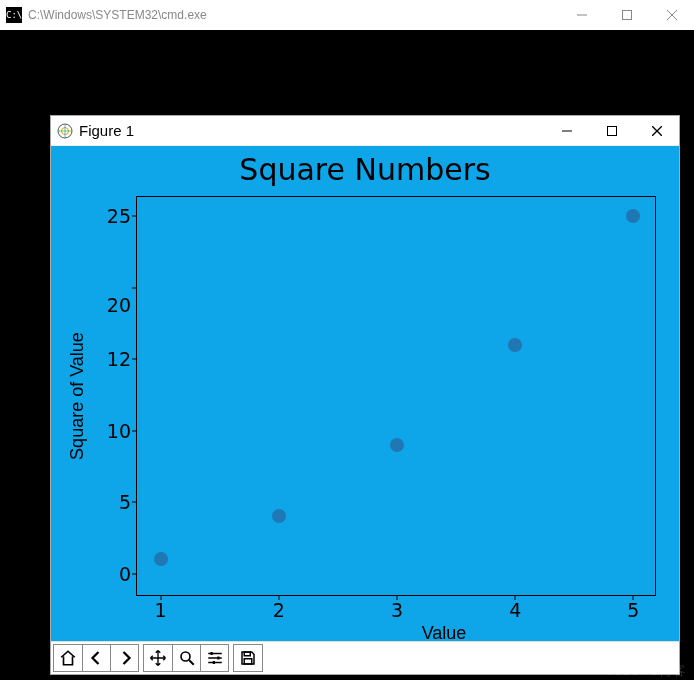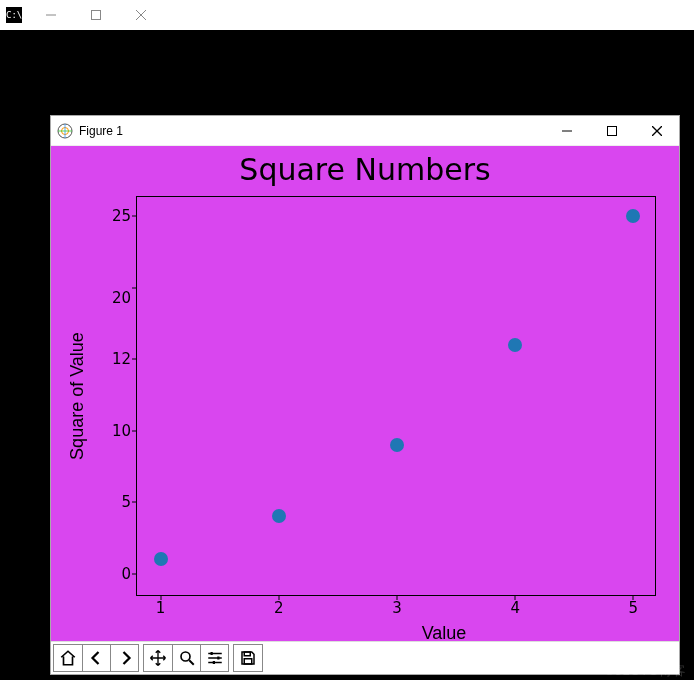--- a/index.html
+++ b/index.html
@@ -71,35 +71,35 @@
     border-bottom: 1px solid #eee;
     padding-left: 6px;
   }
   .fig-icon {
     width: 16px; height: 16px;
     margin-right: 6px;
     display: inline-flex;
     align-items: center;
     justify-content: center;
   }
-  .fig-title { font-size: 12px; color: #000; flex: 1; }
+  .fig-title { font-size: 15px; color: #000; flex: 1; }
   .fig-controls { display: flex; height: 100%; }
   .fig-ctrl {
     width: 45px;
     display: flex;
     align-items: center;
     justify-content: center;
     color: #000;
   }
   .fig-ctrl svg { width: 10px; height: 10px; }
 
   .plot-area {
     flex: 1;
     position: relative;
-    background: #d946ef;
+    background: #0ea5e9;
   }
   .chart-title {
     text-align: center;
     font-size: 30px;
     font-family: "DejaVu Sans", Arial, sans-serif;
     color: #000;
     margin-top: 6px;
   }
   .axes {
     position: absolute;
@@ -111,21 +111,21 @@
   }
   .point {
     position: absolute;
     width: 14px; height: 14px;
     border-radius: 50%;
     background: #1f77b4;
     transform: translate(-50%, 50%);
   }
   .xtick, .ytick {
     position: absolute;
-    font-size: 15px;
+    font-size: 19px;
     font-family: "DejaVu Sans", Arial, sans-serif;
     color: #000;
   }
   .xtick { top: 100%; transform: translate(-50%, 4px); }
   .ytick { right: 100%; transform: translate(-6px, 50%); text-align: right; }
   .tickmark-x { position: absolute; width: 1px; height: 5px; background: #000; top: 100%; transform: translateX(-50%); }
   .tickmark-y { position: absolute; height: 1px; width: 5px; background: #000; right: 100%; transform: translateY(50%); }
   .xlabel {
     position: absolute;
     left: 50%; top: 100%;
@@ -174,20 +174,21 @@
     font-size: 13px;
     z-index: 3;
     letter-spacing: 0.5px;
   }
 </style>
 </head>
 <body>
 
 <div class="cmd-titlebar">
   <div class="cmd-icon">C:\</div>
+  <div class="cmd-title">C:\Windows\SYSTEM32\cmd.exe</div>
   <div class="cmd-controls">
     <div class="cmd-ctrl">
       <svg viewBox="0 0 10 10">
           <line x1="0" y1="5" x2="10" y2="5" stroke="currentColor" stroke-width="1"></line>
         </svg>
     </div>
     <div class="cmd-ctrl">
       <svg viewBox="0 0 10 10">
           <rect x="0.5" y="0.5" width="9" height="9" fill="none" stroke="currentColor" stroke-width="1"></rect>
         </svg>
@@ -256,21 +257,21 @@
         <div class="xtick" style="left: 496.364px;">5</div>
         <div class="tickmark-y" style="bottom: 21.4286px;"></div>
         <div class="ytick" style="bottom: 21.4286px;">0</div>
         <div class="tickmark-y" style="bottom: 92.8571px;"></div>
         <div class="ytick" style="bottom: 92.8571px;">5</div>
         <div class="tickmark-y" style="bottom: 164.286px;"></div>
         <div class="ytick" style="bottom: 164.286px; margin-left: 19px;">10</div>
         <div class="tickmark-y" style="bottom: 235.714px;"></div>
         <div class="ytick" style="bottom: 235.714px;">12</div>
         <div class="tickmark-y" style="bottom: 307.143px;"></div>
-        <div class="ytick" style="bottom: 297px;">20</div>
+        <div class="ytick" style="bottom: 290px;">20</div>
         <div class="tickmark-y" style="bottom: 378.571px;"></div>
         <div class="ytick" style="bottom: 378.571px;">25</div>
       </div>
   </div>
 
   <div class="mpl-toolbar">
     <div class="mpl-group">
       <div class="mpl-btn">
         <svg viewBox="0 0 24 24">
             <path d="M3 11 L12 3 L21 11 M6 10 V21 H18 V10" fill="none" stroke="#000" stroke-width="2.2"></path>

